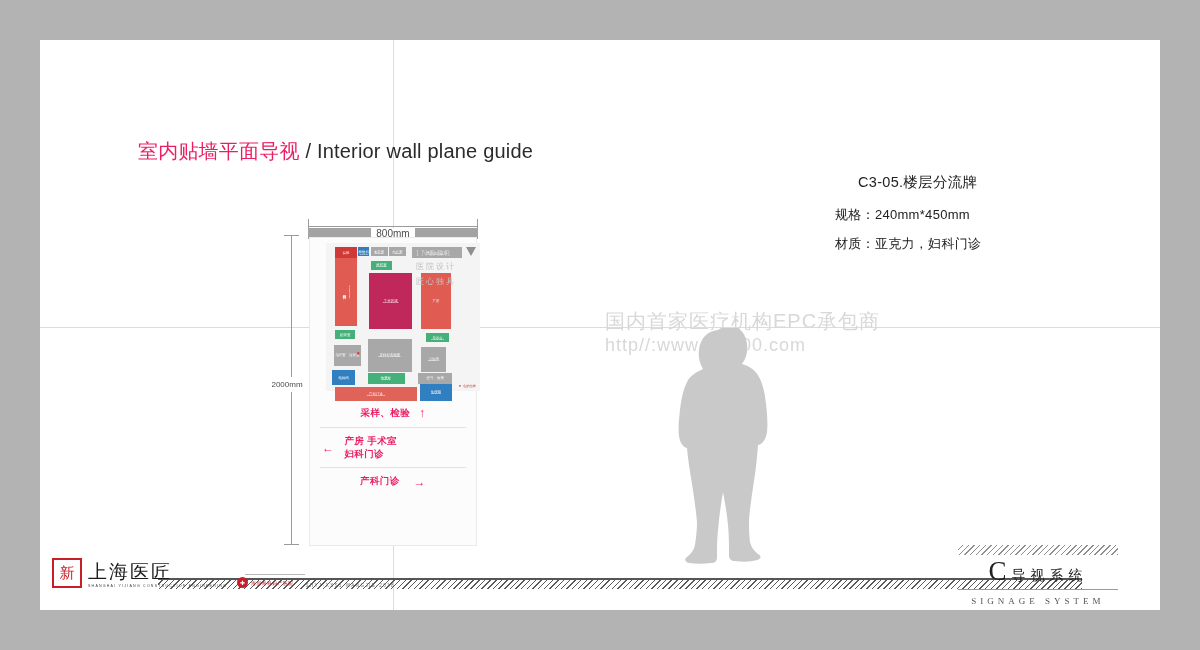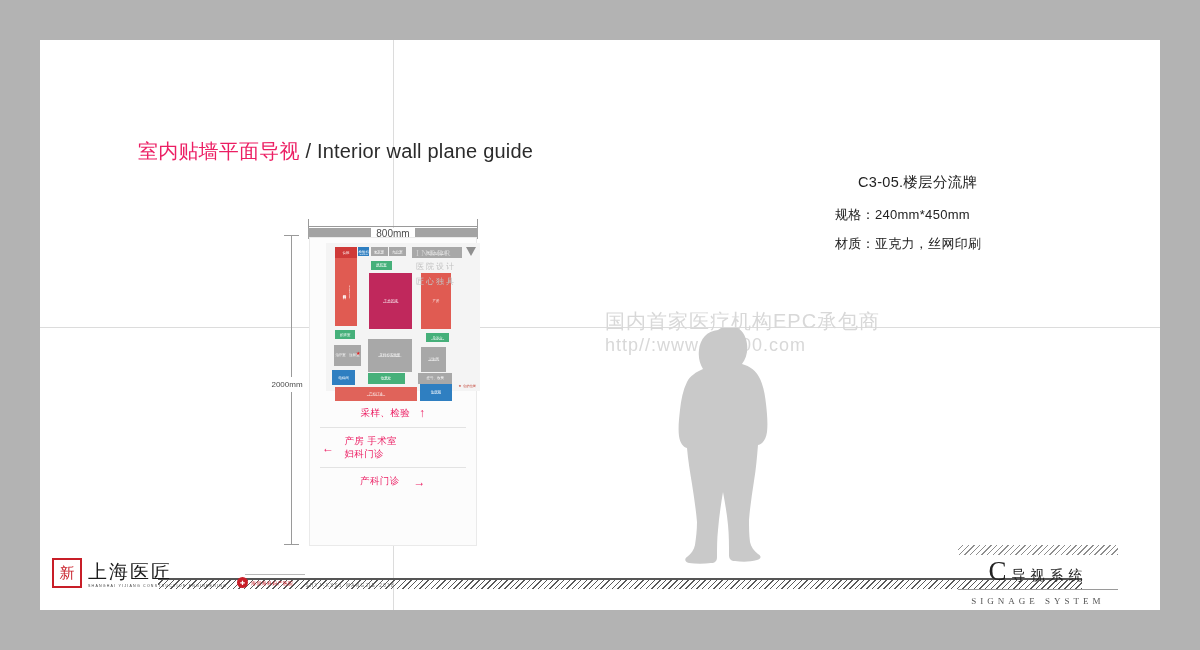--- a/index.html
+++ b/index.html
@@ -125,21 +125,21 @@
     font-size:3.2px;color:#c0392b;
   }
 
   
   .dirs{position:absolute;left:10px;top:162px;right:10px;}
   .dir-row{
     position:relative;
     border-bottom:1px solid #e3e3e3;
     padding:7px 0 7px 0;
     display:flex;align-items:center;
-    color:#ec1e63;font-size:9.5px;letter-spacing:.4px;
+    color:#ec1e63;font-size:9.5px;letter-spacing:.4px;font-weight:bold;
   }
   .dir-row:last-child{border-bottom:none;}
   .dir-row .arrow{
     font-size:12px;line-height:1;color:#ec1e63;flex:0 0 auto;
   }
   .dir-row .txt{line-height:1.35;}
   .dir-row.r1{justify-content:center;gap:9px;}
   .dir-row.r2{justify-content:flex-start;gap:10px;padding-left:2px;}
   .dir-row.r3{justify-content:center;gap:14px;}
 
@@ -219,21 +219,21 @@
 
   <div class="hdr-title">
     <span class="cn">室内贴墙平面导视</span>
     <span class="en">/ Interior wall plane guide</span>
   </div>
 
 
   <div class="spec">
     <div class="spec-title">C3-05.楼层分流牌</div>
     <div class="spec-row">规格：240mm*450mm</div>
-    <div class="spec-row">材质：亚克力，丝网印刷</div>
+    <div class="spec-row">材质：亚克力，妇科门诊</div>
   </div>
 
   <div class="dim-h">
     <div class="bar"></div>
     <div class="cap l"></div>
     <div class="cap r"></div>
     <div class="lbl"><span>800mm</span></div>
   </div>
 
   <div class="dim-v">

